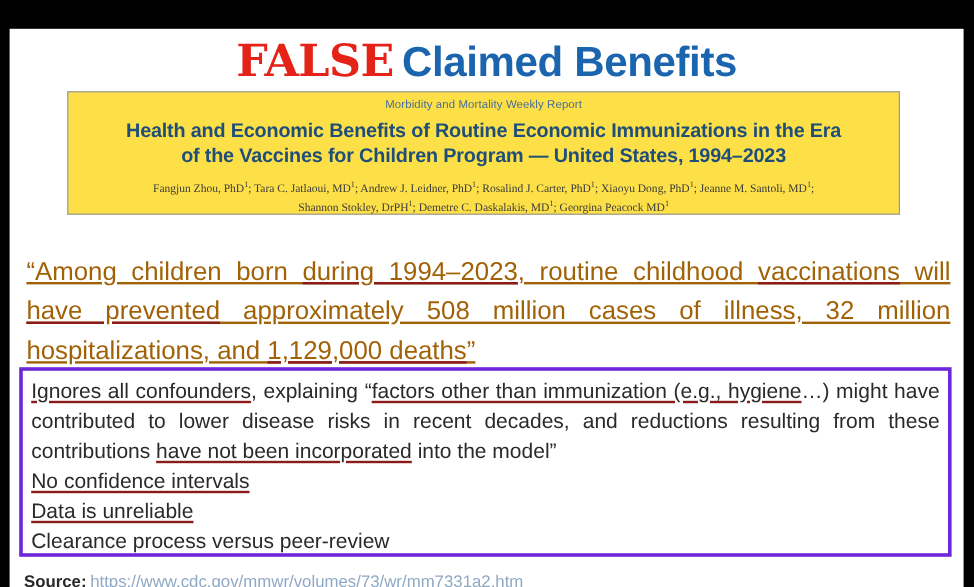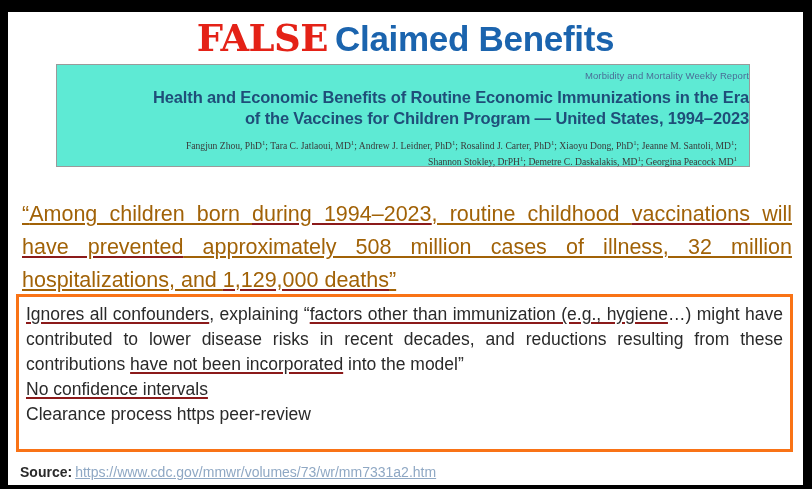--- a/index.html
+++ b/index.html
@@ -10,21 +10,21 @@
   body {
     width: 812px;
     height: 489px;
     overflow: hidden;
     font-family: "Liberation Sans", sans-serif;
   }
 
   
   #slide-frame {
     position: absolute;
-    left: 0; top: 4px;
+    left: 0; top: 16px;
     width: 812px;
     height: 368px;
     background: #000000;
     box-sizing: border-box;
   }
   #slide {
     position: absolute;
     left: 8px; top: 8px;
     width: 795px;
     height: 473px;
@@ -60,23 +60,23 @@
   }
 
   
   #mmwr-box {
     position: absolute;
     left: 48px;
     top: 52px;
     width: 694px;
     height: 103px;
     border: 1px solid #9a9a9a;
-    background: #5eead4;
-    box-sizing: border-box;
-    text-align: right;
+    background: #fde047;
+    box-sizing: border-box;
+    text-align: center;
     padding-top: 5px;
   }
   #mmwr-kicker {
     font-family: "Liberation Sans", sans-serif;
     font-size: 9.5px;
     color: #4a6d96;
     letter-spacing: 0.1px;
     margin-bottom: 6px;
   }
   .mmwr-title-line {
@@ -123,21 +123,21 @@
     text-align: center;
   }
 
   
   #critique-box {
     position: absolute;
     left: 8px;
     top: 282px;
     width: 777px;
     height: 158px;
-    border: 3px solid #f97316;
+    border: 3px solid #6d28d9;
     box-sizing: border-box;
     background: #ffffff;
     padding: 5px 7px 0 7px;
   }
   #critique-para {
     font-family: "Liberation Sans", sans-serif;
     font-size: 17.5px;
     color: #2a2a2a;
     line-height: 25px;
     text-align: justify;
@@ -193,21 +193,22 @@
 
     <div id="quote-block">
       <span>“</span><span>Among children born </span><span class="ul-red">during 1994–2023</span><span>, routine childhood </span><span class="ul-red">vaccinations</span><span> will </span><span class="ul-red">have prevented</span><span> approximately 508 million cases of illness, 32 million hospitalizations, and </span><span class="ul-red">1,129,000 deaths</span><span>”</span>
     </div>
 
     <div id="critique-box">
       <p id="critique-para">
         <span class="ul-red">Ignores all confounders</span><span>, explaining “</span><span class="ul-red">factors other than immunization (e.g., hygiene</span><span>…) might have contributed to lower disease risks in recent decades, and reductions resulting from these contributions </span><span class="ul-red">have not been incorporated</span><span> into the model”</span>
       </p>
       <div class="critique-line"><span class="ul-red">No confidence intervals</span></div>
-      <div class="critique-line"><span>Clearance process https peer-review</span></div>
+      <div class="critique-line"><span class="ul-red">Data is unreliable</span></div>
+      <div class="critique-line"><span>Clearance process versus peer-review</span></div>
     </div>
 
     <div id="source-row">
       <span>Source:</span><a id="source-url" href="#">https://www.cdc.gov/mmwr/volumes/73/wr/mm7331a2.htm</a>
     </div>
 
   </div>
 </div>
 
 </body></html>

